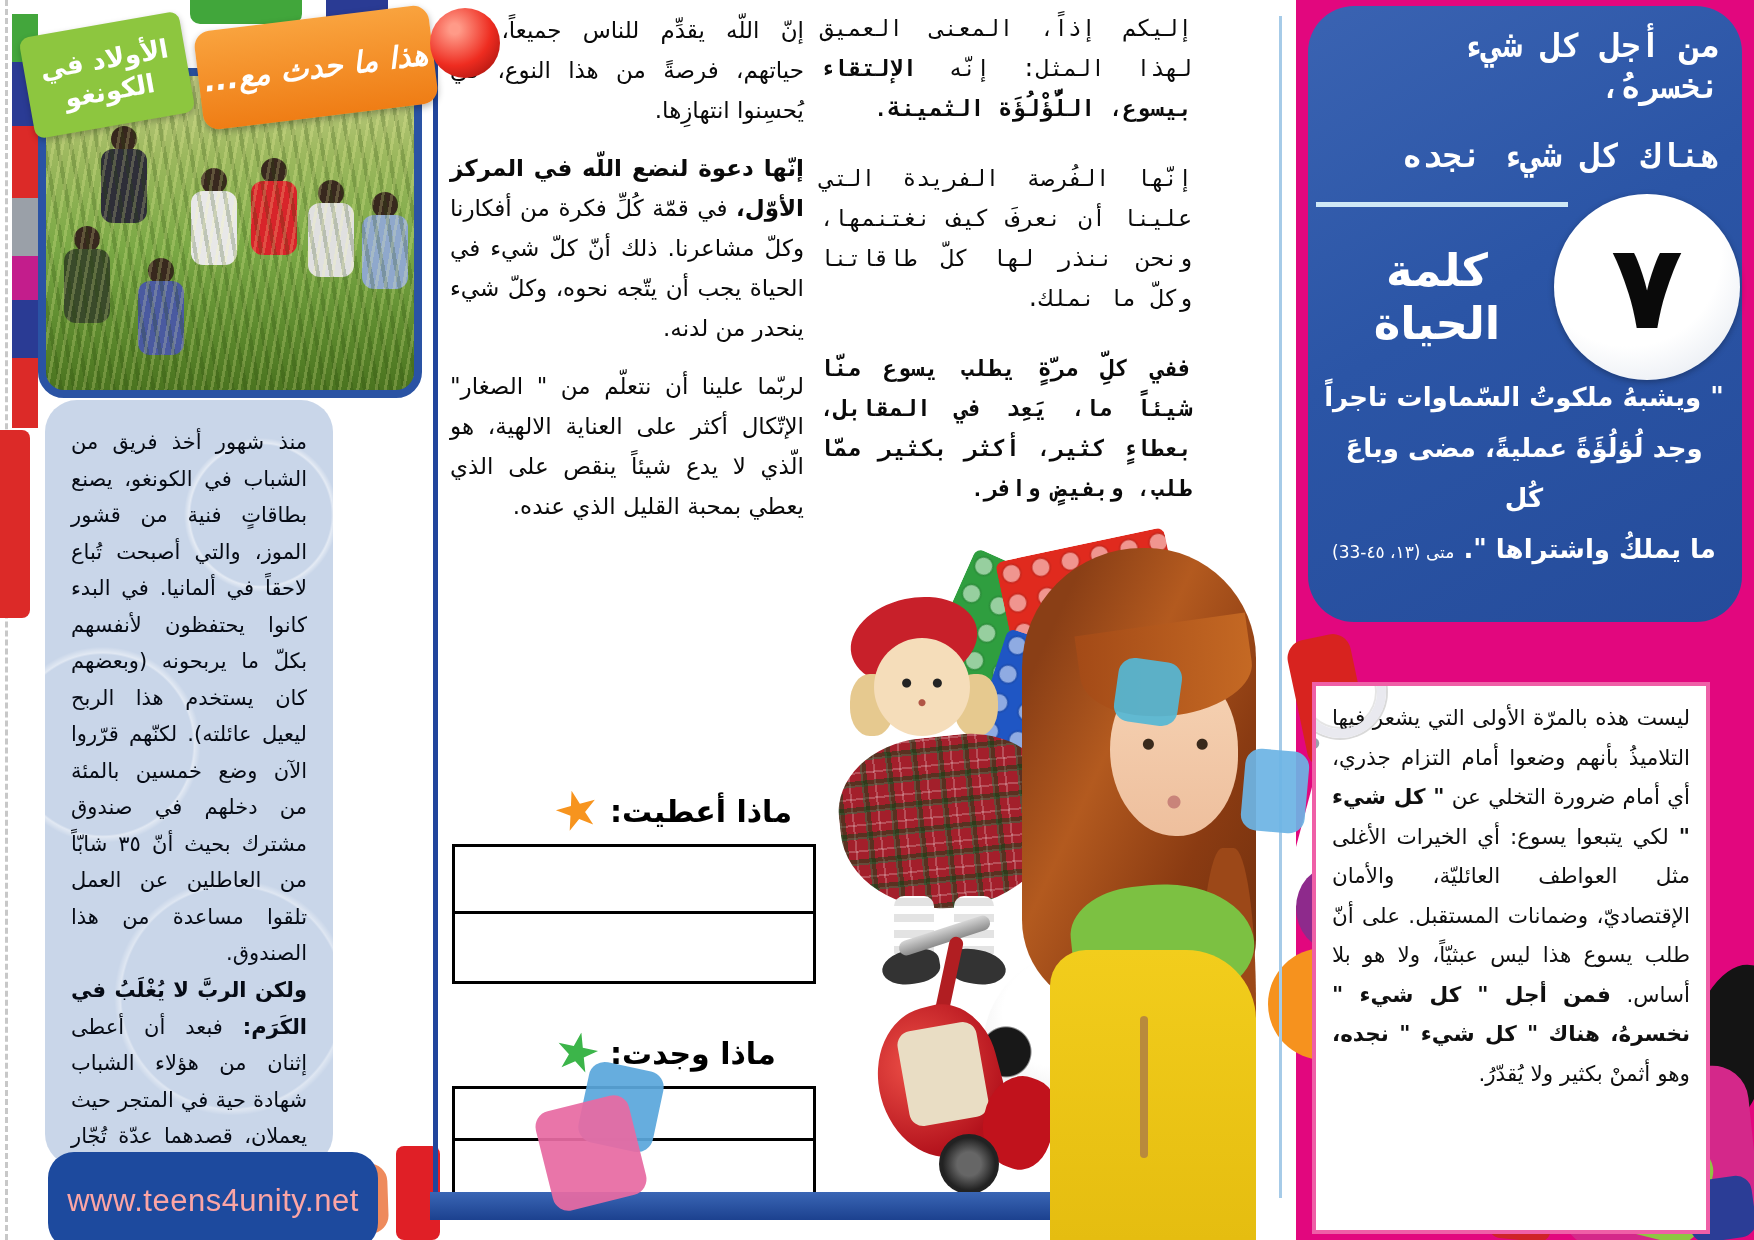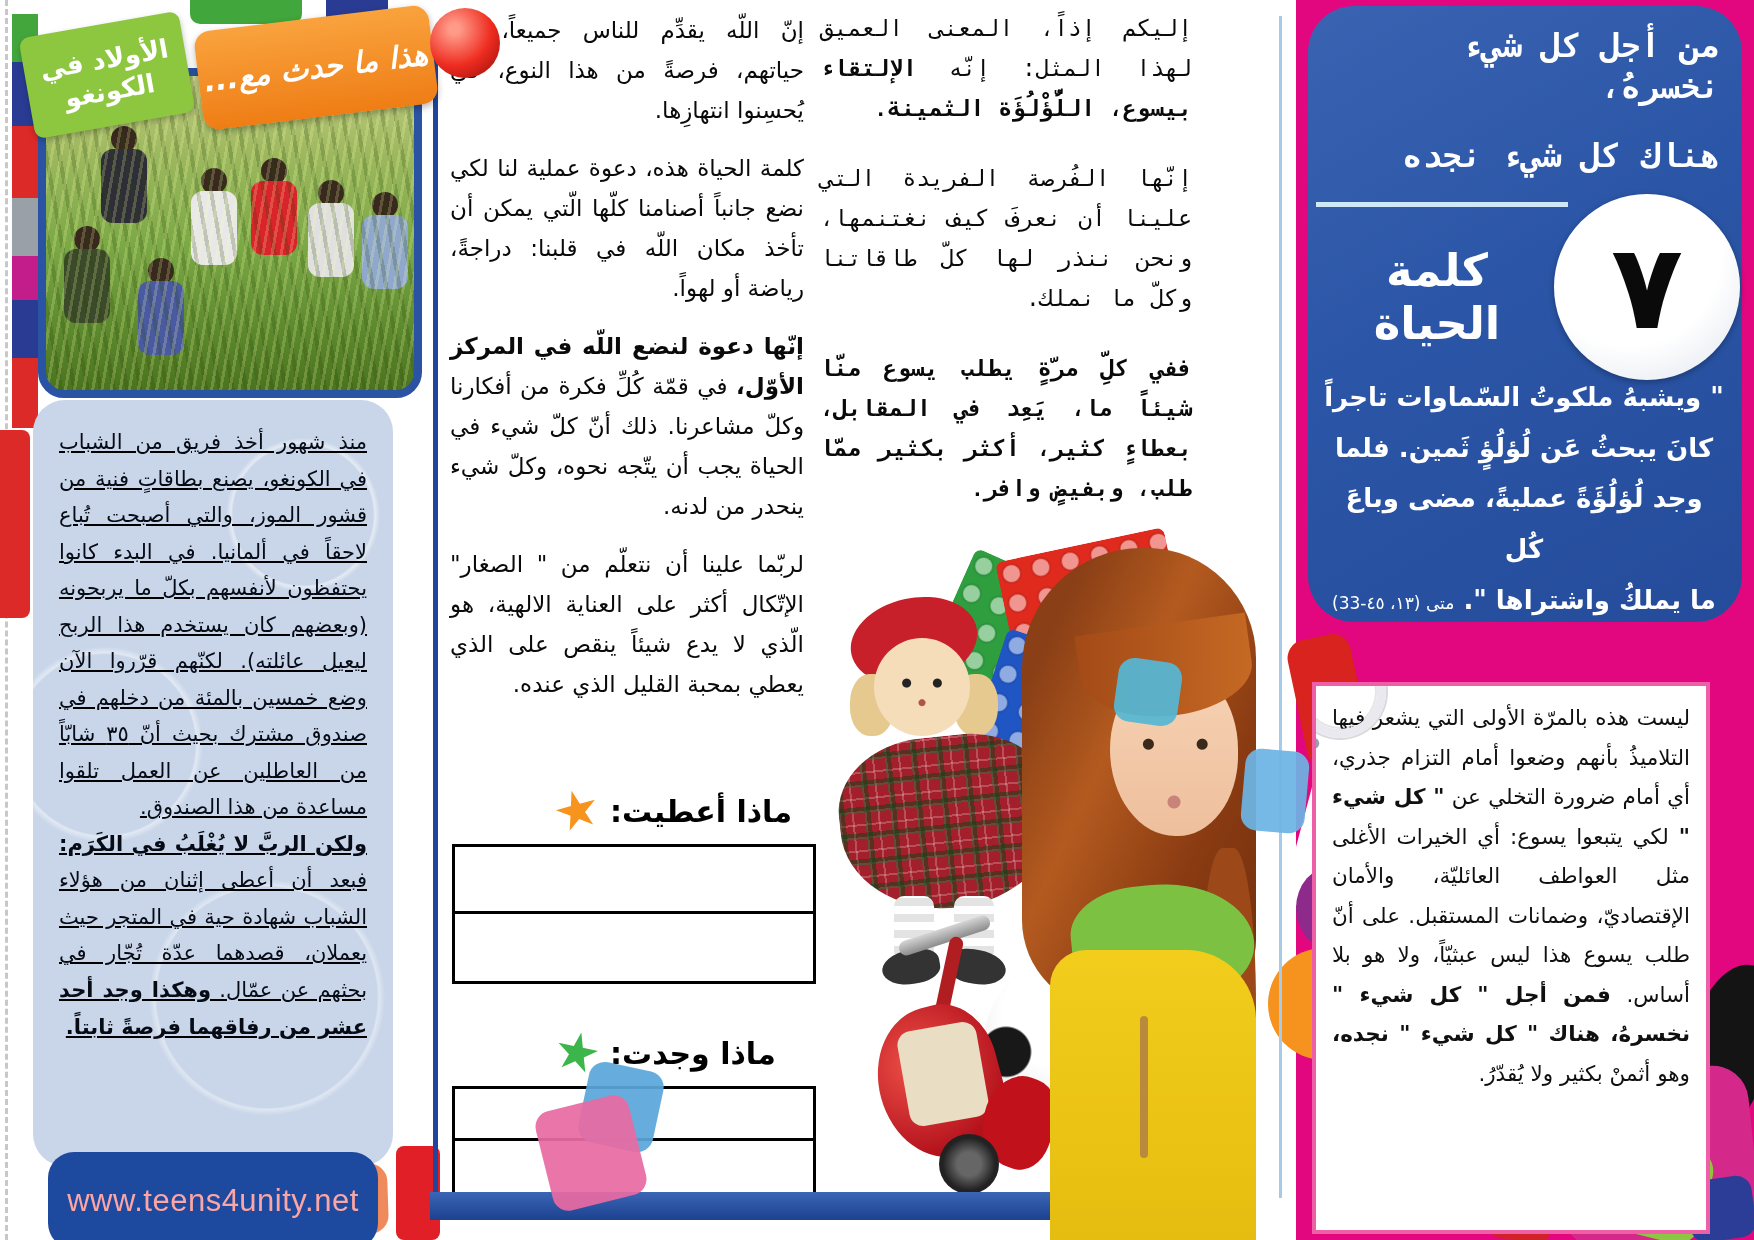--- a/index.html
+++ b/index.html
@@ -36,26 +36,26 @@
       transform:rotate(-10deg);z-index:5;display:flex;flex-direction:column;justify-content:center;
       color:#fff;font-weight:bold;font-size:26px;text-align:center;line-height:1.25;
       box-shadow:0 3px 6px rgba(0,0,0,.25);}
   .orange-banner{left:198px;top:18px;width:236px;height:99px;border-radius:16px;
       background:linear-gradient(180deg,#f9a33e,#ef7d15);transform:rotate(-7deg);z-index:4;
       display:flex;align-items:center;justify-content:center;color:#fff;font-weight:bold;
       font-size:30px;font-style:italic;box-shadow:0 3px 7px rgba(0,0,0,.3);}
   .red-pin{left:430px;top:8px;width:70px;height:70px;border-radius:50%;z-index:8;
       background:radial-gradient(circle at 35% 30%,#ff9a88 8%,#ee2c20 55%,#9c0f0c 95%);}
 
-  .story-panel{left:33px;top:400px;width:360px;height:766px;border-radius:32px;z-index:2;
+  .story-panel{left:45px;top:400px;width:288px;height:766px;border-radius:32px;z-index:2;
       background:
         radial-gradient(circle at 75% 15%,transparent 70px,rgba(255,255,255,.5) 72px,transparent 77px),
         radial-gradient(circle at 20% 45%,transparent 90px,rgba(255,255,255,.45) 92px,transparent 98px),
         radial-gradient(circle at 65% 78%,transparent 110px,rgba(255,255,255,.4) 112px,transparent 118px),
-        var(--light-blue-panel); text-decoration: underline;}
+        var(--light-blue-panel);}
   .story-text{padding:24px 26px;direction:rtl;text-align:justify;font-size:21px;line-height:1.74;color:#060b15;}
   .story-text p{margin:0;}
 
   .salmon{left:98px;top:1168px;width:290px;height:70px;background:#ee8a5c;border-radius:18px;
       transform:rotate(-2deg);z-index:3;}
   .footer-bar{left:48px;top:1152px;width:330px;height:97px;background:var(--footer-blue);border-radius:26px;
       z-index:4;display:flex;align-items:center;justify-content:center;color:#fca5a5;
       font-family:"Liberation Sans",sans-serif;font-size:31px;letter-spacing:.5px;}
   .red-stripe{left:396px;top:1146px;width:44px;height:94px;background:#e01f26;border-radius:8px;z-index:2;}
 
@@ -272,21 +272,20 @@
   <div class="abs red-stripe"></div>
   <div class="abs footer-bar">
     <span>www.teens4unity.net</span>
   </div>
 
   <div class="abs vline-dark"></div>
   <div class="abs vline-light"></div>
 
   <div class="abs artcol col1">
     <p>إنّ اللّه يقدِّم للناس جميعاً، في حياتهم، فرصةً من هذا النوع، كي يُحسِنوا انتهازِها.</p>
-    <p>كلمة الحياة هذه، دعوة عملية لنا لكي نضع جانباً أصنامنا كلّها الّتي يمكن أن تأخذ مكان اللّه في قلبنا: دراجةً، رياضة أو لهواً.</p>
     <p><span class="b">إنّها دعوة لنضع اللّه في المركز الأوّل،</span><span> في قمّة كُلِّ فكرة من أفكارنا وكلّ مشاعرنا. ذلك أنّ كلّ شيء في الحياة يجب أن يتّجه نحوه، وكلّ شيء ينحدر من لدنه.</span></p>
     <p>لربّما علينا أن نتعلّم من " الصغار" الإتّكال أكثر على العناية الالهية، هو الّذي لا يدع شيئاً ينقص على الذي يعطي بمحبة القليل الذي عنده.</p>
   </div>
 
   <div class="abs artcol col2">
     <p><span>إليكم إذاً، المعنى العميق لهذا المثل: إنّه </span><span class="b">الإلتقاء بيسوع، اللُّؤْلُؤَة الثمينة.</span></p>
     <p>إنّها الفُرصة الفريدة التي علينا أن نعرفَ كيف نغتنمها، ونحن ننذر لها كلّ طاقاتنا وكلّ ما نملك.</p>
     <p class="b">ففي كلِّ مرّةٍ يطلب يسوع منّا شيئاً ما، يَعِد في المقابل، بعطاءٍ كثير، أكثر بكثير ممّا طلب، وبفيضٍ وافر.</p>
   </div>
 
@@ -361,21 +360,20 @@
     <div class="line">من أجل كل شيء نخسرهُ،</div>
     <div class="line">هناك كل شيء نجده</div>
   </div>
   <div class="abs divider"></div>
   <div class="abs circle7">
     <span>٧</span>
   </div>
   <div class="abs series-title">كلمة الحياة</div>
   <div class="abs verse">
     <div>" ويشبهُ ملكوتُ السّماوات تاجراً</div>
-    <div>كانَ يبحثُ عَن لُؤلُؤٍ ثَمين. فلما</div>
     <div>وجد لُؤلُؤَةً عمليةً، مضى وباعَ كُل</div>
     <div><span>ما يملكُ واشتراها ".</span> <span class="ref">متى (١٣، ٤٥-33)</span></div>
   </div>
 
   <div class="abs deco deco-red"></div>
   <div class="abs deco deco-black"></div>
   <div class="abs deco deco-white"></div>
   <div class="abs deco deco-purple"></div>
   <div class="abs deco deco-orange"></div>
   <div class="abs deco deco-swoosh"></div>

